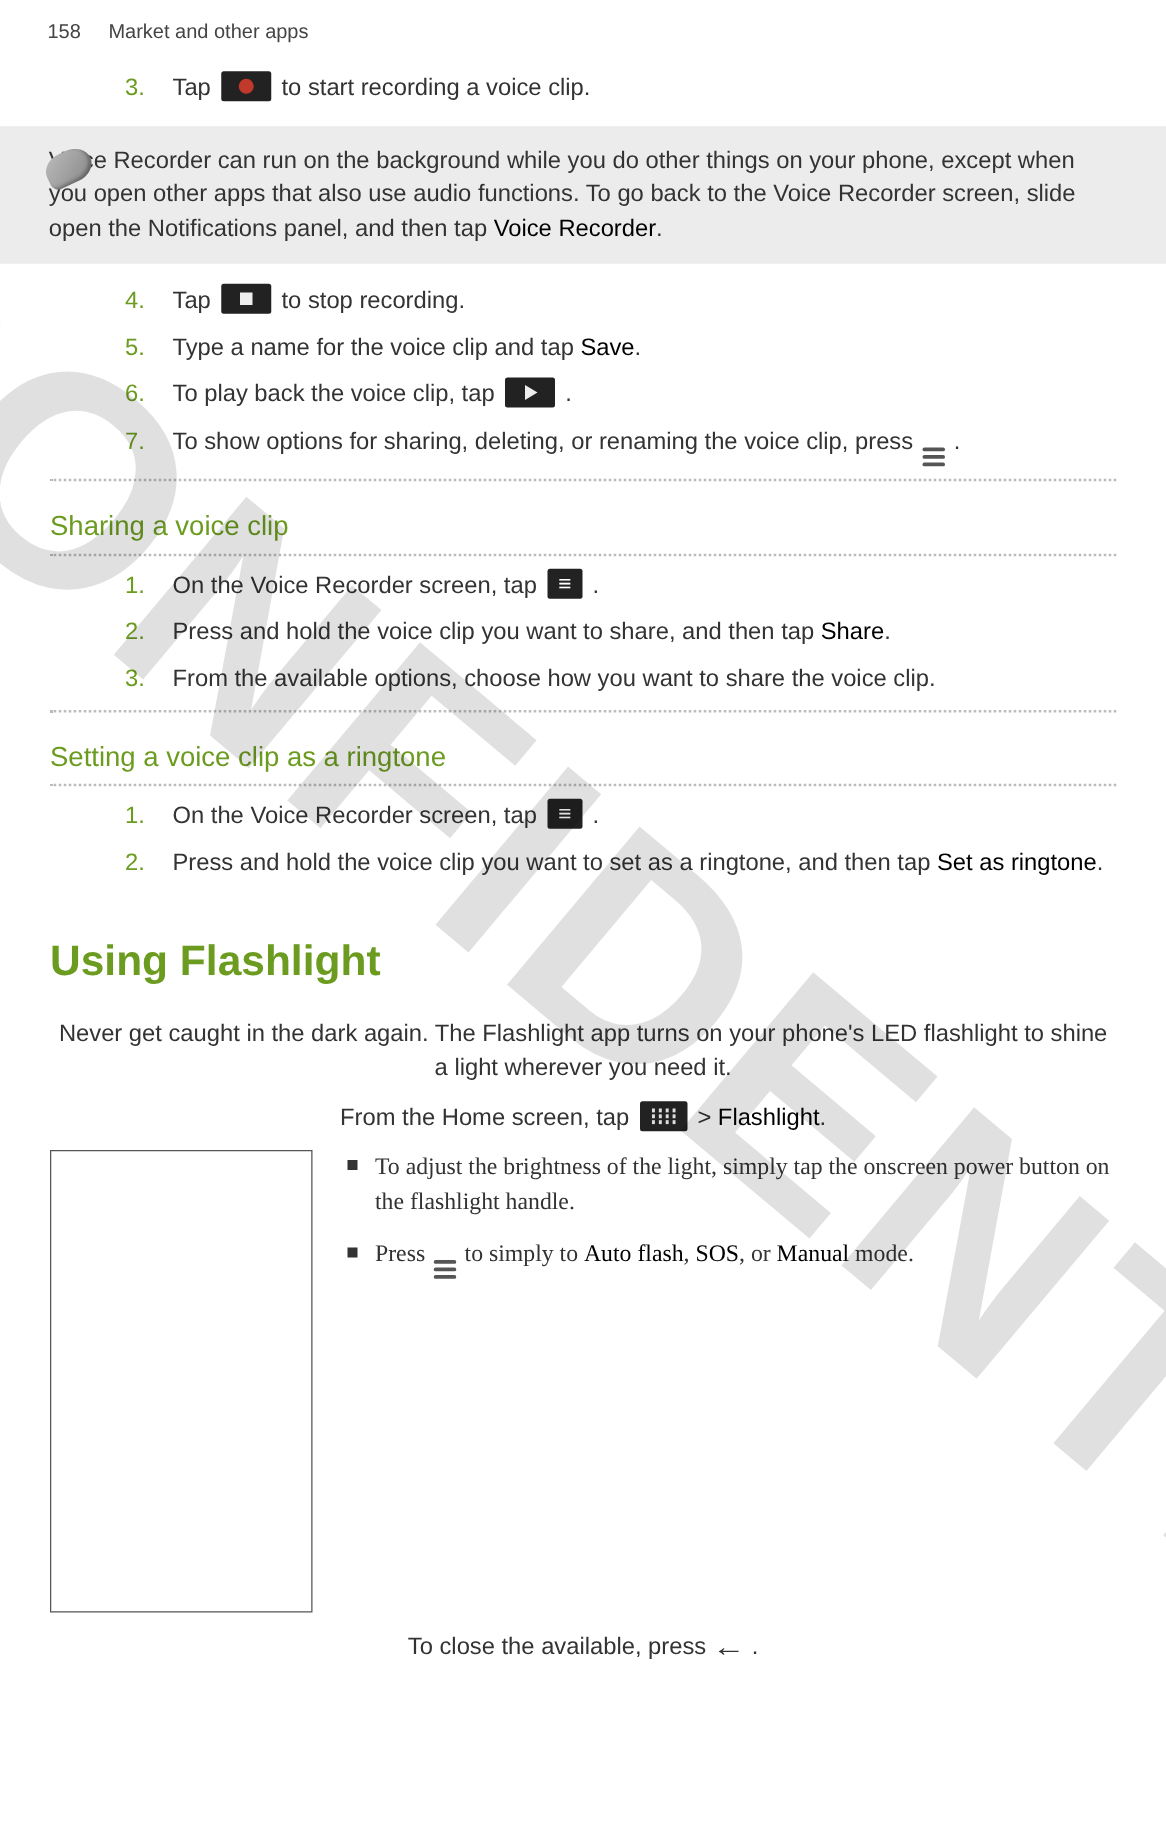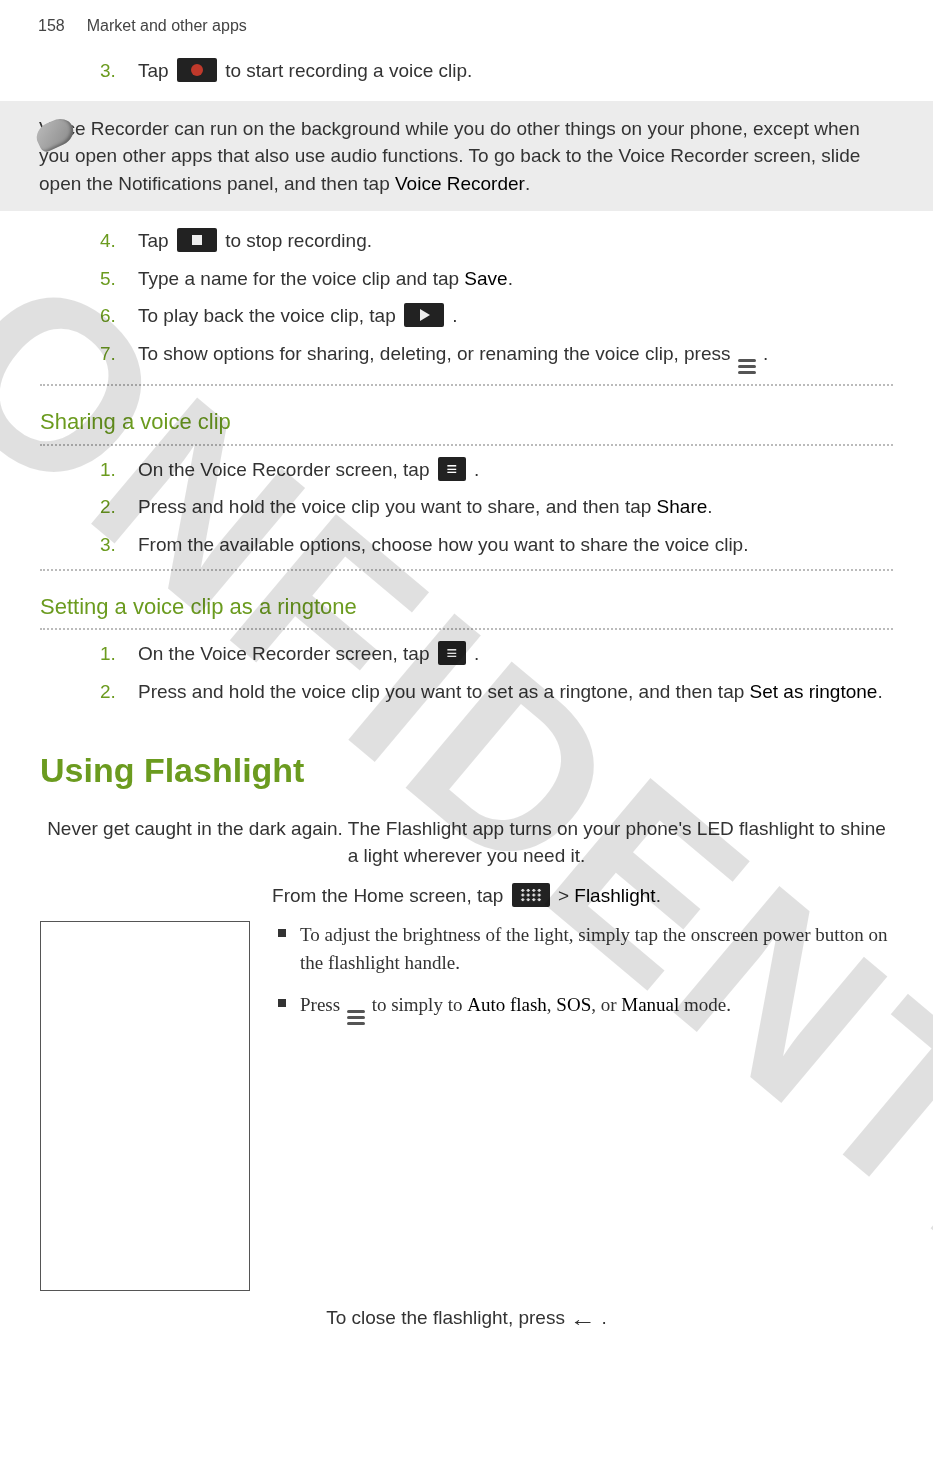--- a/index.html
+++ b/index.html
@@ -290,18 +290,18 @@
               <span></span>
               <span></span>
             </span>
           <span> to simply to </span><span class="bold">Auto flash</span><span>, </span><span class="bold">SOS</span><span>, or </span><span class="bold">Manual</span><span> mode.</span>
         </span>
       </li>
     </ul>
   </div>
 
   <p class="para">
-    <span>To close the flashlight, press </span>
+    <span>To close the available, press </span>
     <span class="back-icon">←</span>
     <span>.</span>
   </p>
 
 </div>
 
 </body></html>

